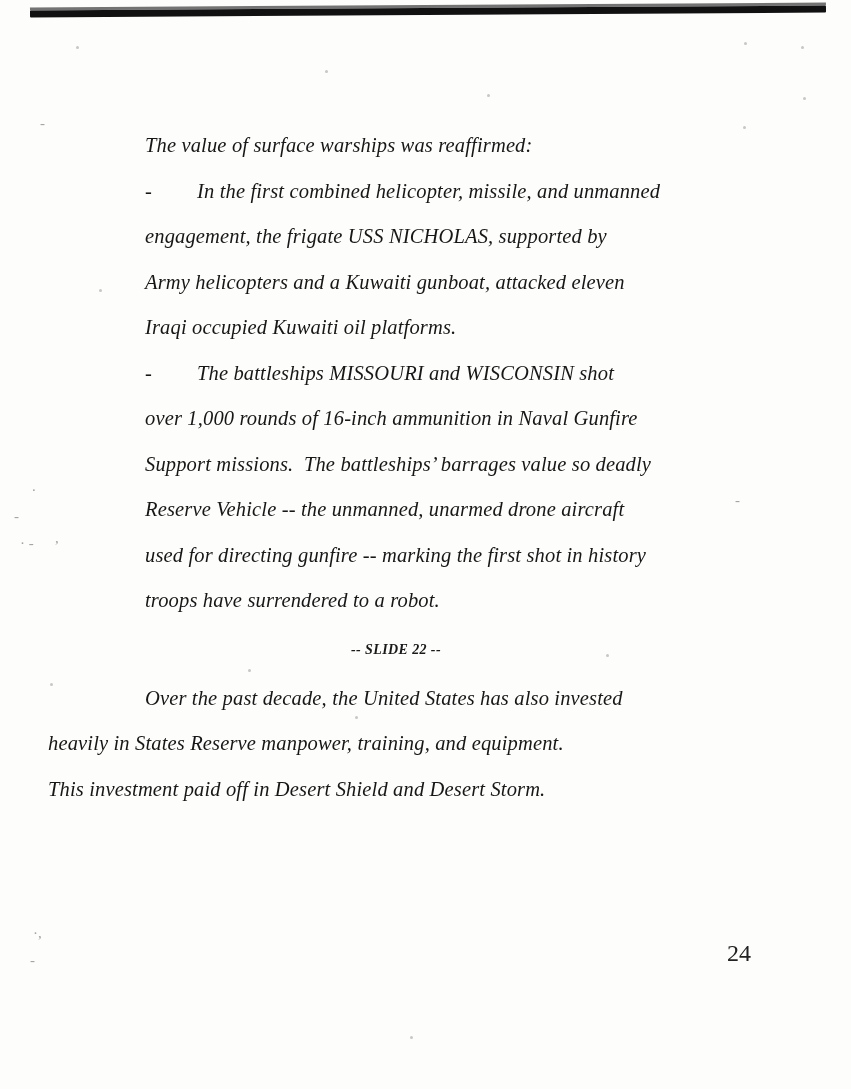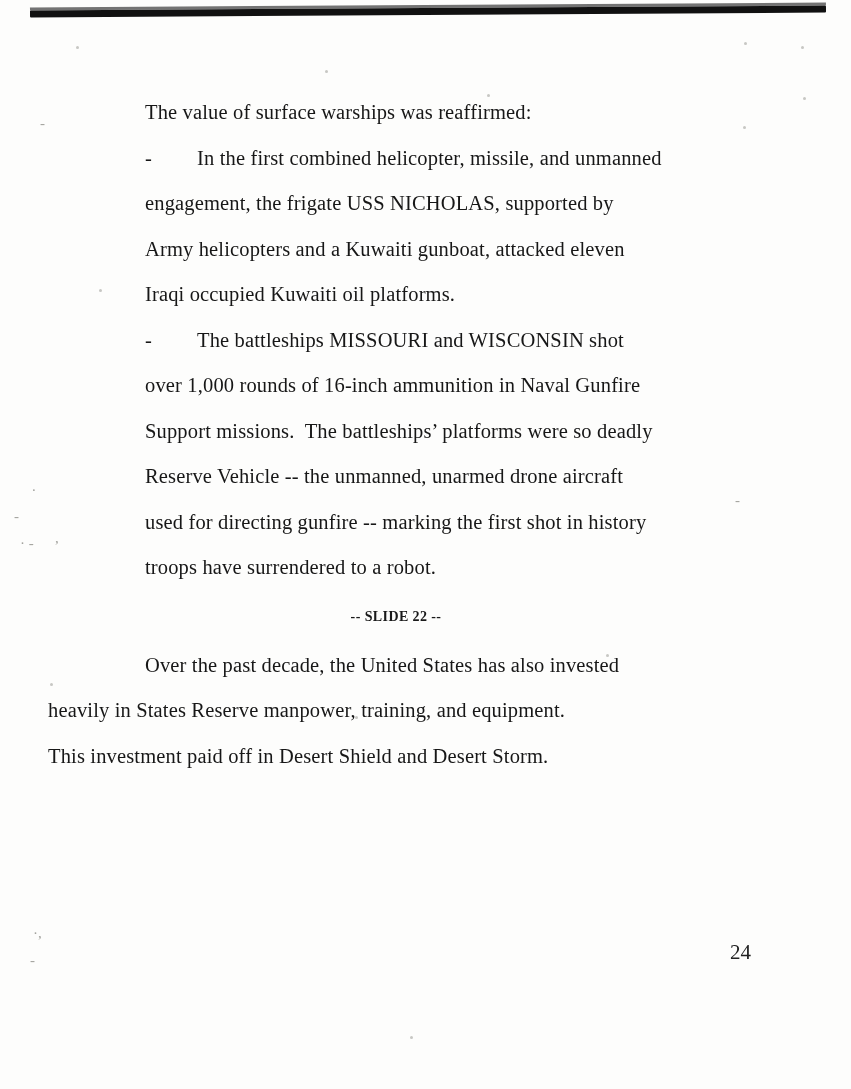--- a/index.html
+++ b/index.html
@@ -36,22 +36,23 @@
     width: 100%;
     height: 3px;
     background: #2a2a2a;
     opacity: 0.65;
   }
 
   
   .doc-body {
     position: absolute;
     left: 96px;
-    top: 90px;
+    top: 123px;
     width: 660px;
+    font-style: italic;
   }
 
   .line {
     font-size: 20.5px;
     line-height: 45.5px;
     letter-spacing: 0.15px;
     white-space: pre;
     color: #171717;
   }
   .indent-first {
@@ -77,21 +78,21 @@
   }
   .para-line {
     padding-left: 0;
   }
 
   
   .page-number {
     position: absolute;
     right: 100px;
     top: 940px;
-    font-size: 21px;
+    font-size: 24px;
     color: #222;
     font-family: "Liberation Serif", serif;
   }
 
   
   .speck {
     position: absolute;
     background: #9a9a95;
     border-radius: 50%;
     opacity: 0.55;
@@ -139,21 +140,21 @@
 
     <div class="line bullet-line"><span class="dash">-</span><span>In the first combined helicopter, missile, and unmanned</span></div>
 
     <div class="line hang">engagement, the frigate USS NICHOLAS, supported by</div>
     <div class="line hang">Army helicopters and a Kuwaiti gunboat, attacked eleven</div>
     <div class="line hang">Iraqi occupied Kuwaiti oil platforms.</div>
 
     <div class="line bullet-line"><span class="dash">-</span><span>The battleships MISSOURI and WISCONSIN shot</span></div>
 
     <div class="line hang">over 1,000 rounds of 16-inch ammunition in Naval Gunfire</div>
-    <div class="line hang">Support missions.  The battleships’ platforms were so deadly</div>
+    <div class="line hang">Support missions.  The battleships’ barrages value so deadly</div>
     <div class="line hang">Reserve Vehicle -- the unmanned, unarmed drone aircraft</div>
     <div class="line hang">used for directing gunfire -- marking the first shot in history</div>
     <div class="line hang">troops have surrendered to a robot.</div>
 
     <div class="slide-head">-- SLIDE 22 --</div>
 
     <div class="line indent-first" style="padding-left:49px;">Over the past decade, the United States has also invested</div>
     <div class="line para-line" style="margin-left:-48px;">heavily in States Reserve manpower, training, and equipment.</div>
     <div class="line para-line" style="margin-left:-48px;">This investment paid off in Desert Shield and Desert Storm.</div>
 

